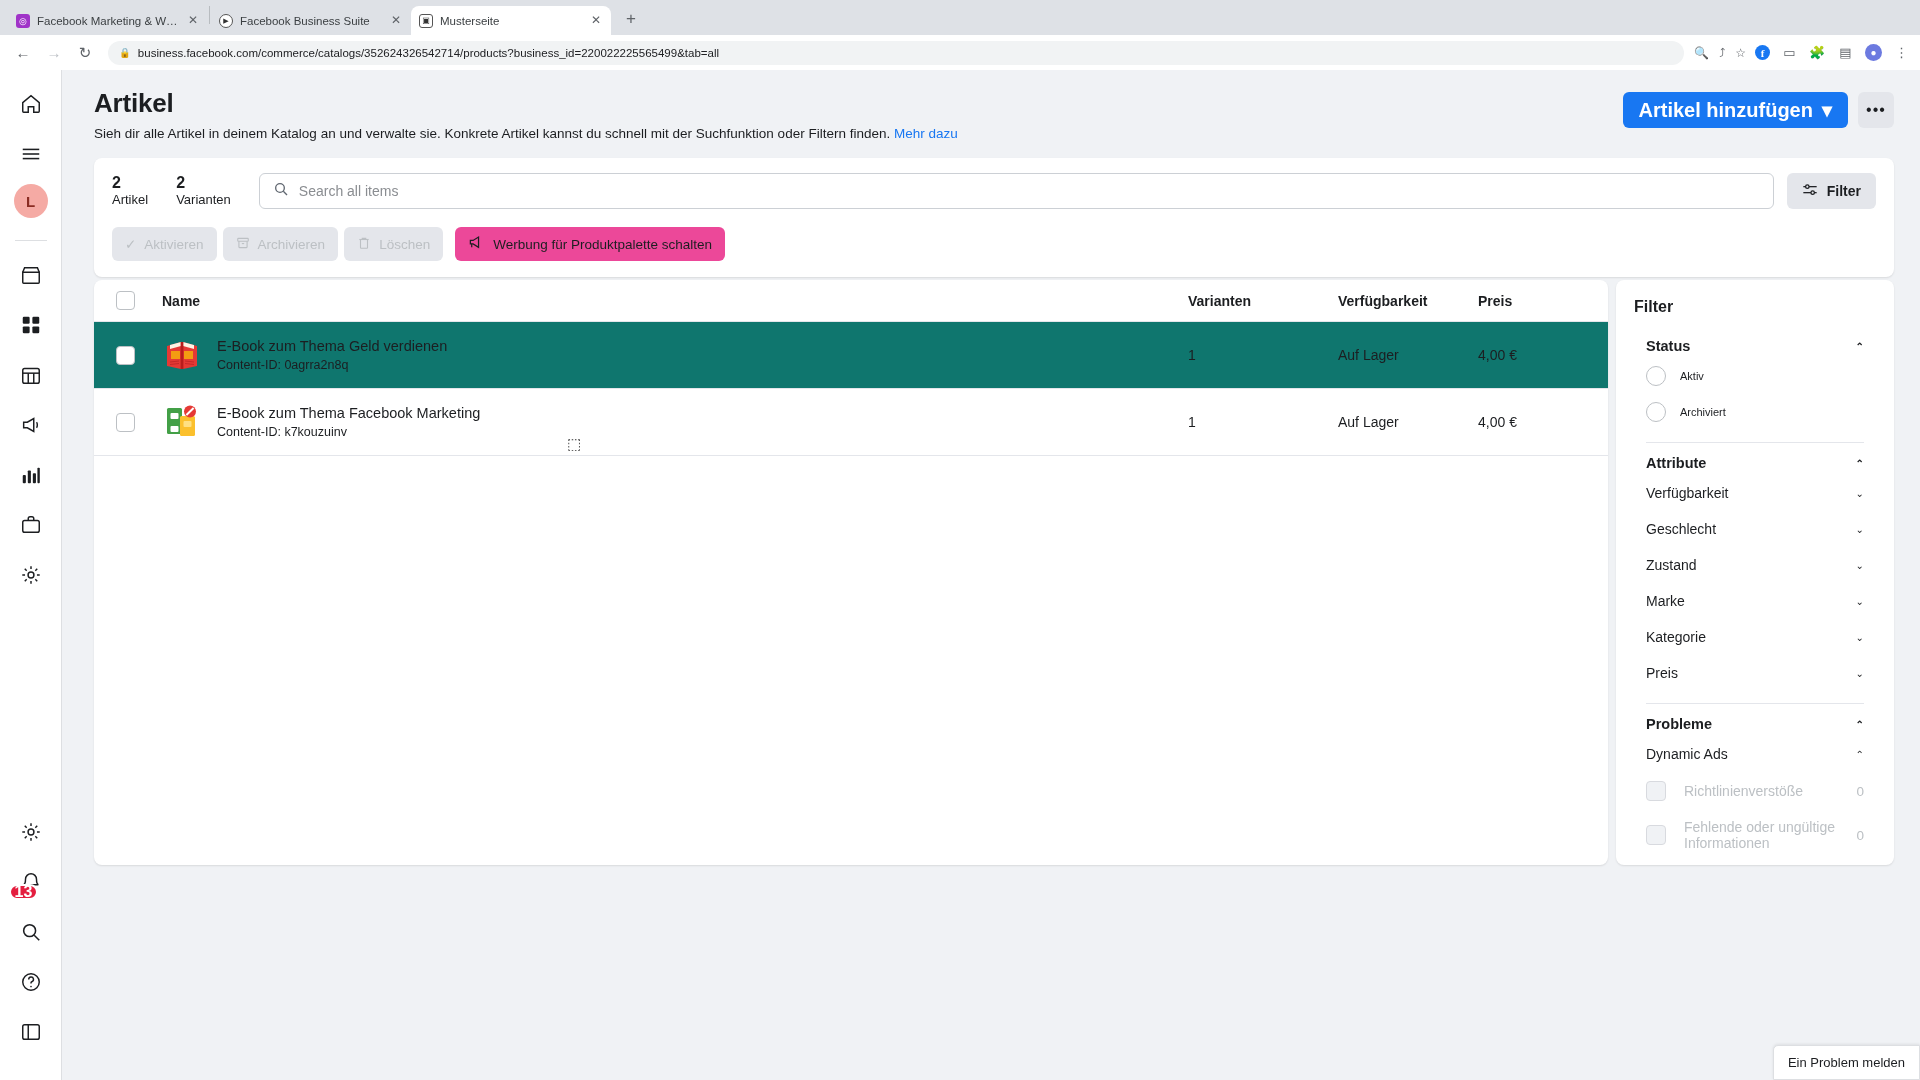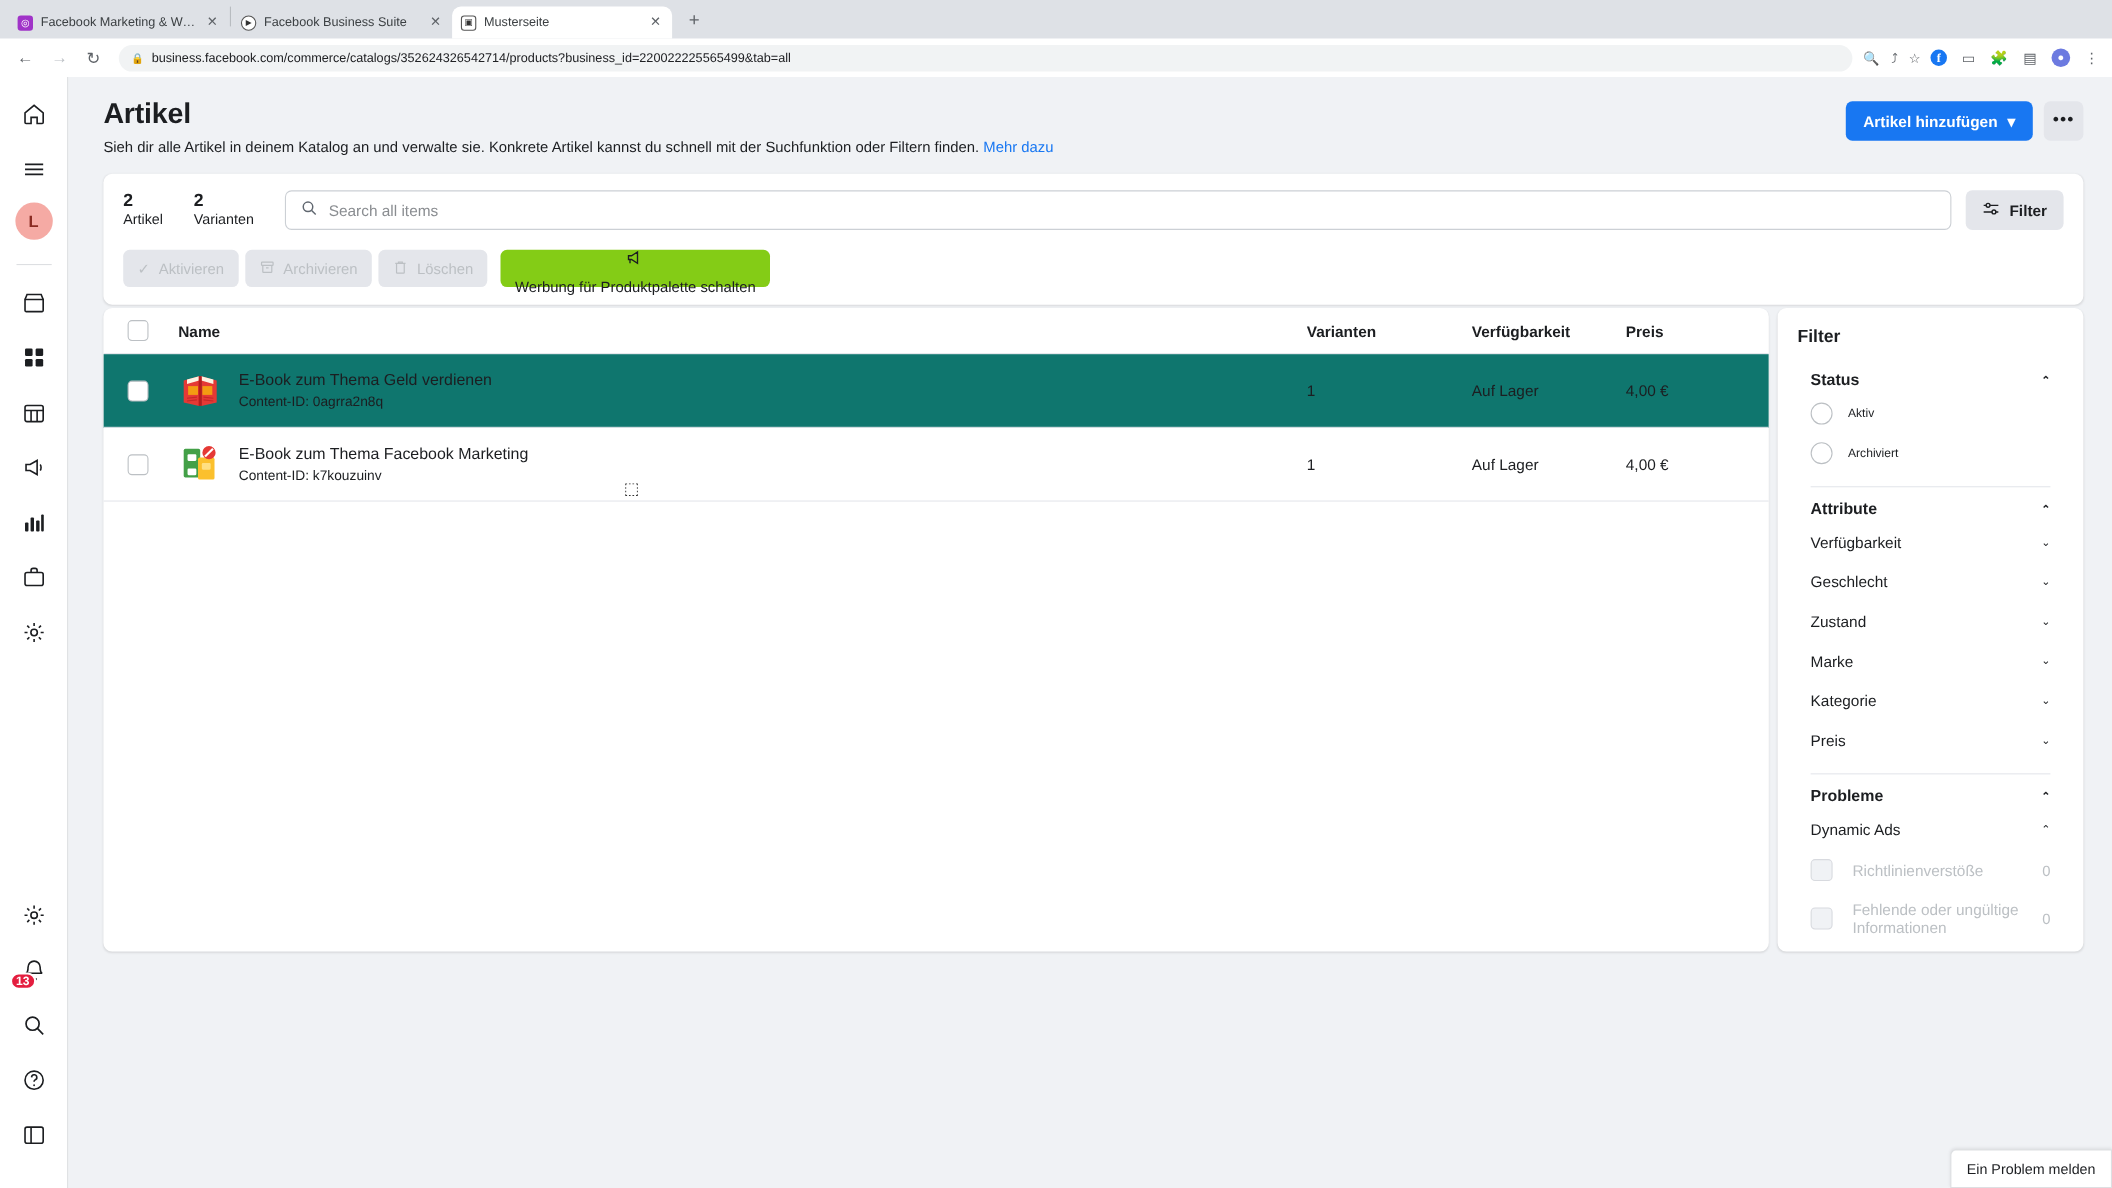--- a/index.html
+++ b/index.html
@@ -84,33 +84,33 @@
      justify-content:center; margin-bottom:10px; color:#1c1e21; }
   .rail-ic svg { display:block; }
   .rail-sep { width:32px;height:1px;background:#dddfe2;margin:8px 0 14px; }
   .avatar { width:34px;height:34px;border-radius:50%;background:#f5aaa4;color:#8a2b22;
      display:flex;align-items:center;justify-content:center;font-size:15px;font-weight:bold;
      margin-bottom:14px; }
   .rail-bottom { position:absolute; bottom:18px; display:flex; flex-direction:column;
      align-items:center; }
   .bell-wrap { position:relative; }
   .badge { position:absolute; left:-2px; top:22px; background:#e41e3f; color:#fff;
-     border-radius:9px; min-width:18px; height:16px; font-size:11px; font-weight:bold;
+     border-radius:9px; min-width:18px; height:16px; font-size:16px; font-weight:bold;
      display:flex;align-items:center;justify-content:center; padding:0 4px;
      border:2px solid #fff; }
 
   
   .content { flex:1; padding: 18px 26px 0 32px; position:relative; overflow:hidden; }
   .hdr { display:flex; align-items:flex-start; justify-content:space-between; }
   .hdr h1 { font-size:26px; color:#1c1e21; font-weight:bold; letter-spacing:-.2px; }
   .hdr .sub { font-size:13.5px; color:#1c1e21; margin-top:7px; }
   .hdr .sub a { color:#1877f2; text-decoration:none; }
   .hdr-actions { display:flex; align-items:center; gap:10px; margin-top:4px; }
   .btn-primary { background:#1877f2; color:#fff; border:none; border-radius:6px;
-     height:36px; padding: 0 16px; font-size:14px; font-weight:bold;
+     height:36px; padding: 0 16px; font-size:20px; font-weight:bold;
      display:flex; align-items:center; gap:9px; cursor:pointer;
      font-family:"Liberation Sans",sans-serif; }
   .btn-dots { width:36px;height:36px;border-radius:6px;background:#e4e6eb;border:none;
      font-size:16px; color:#1c1e21; cursor:pointer; display:flex;align-items:center;
      justify-content:center; letter-spacing:1px; }
 
   .card { background:#fff; border-radius:8px; box-shadow:0 1px 2px rgba(0,0,0,.1);
      margin-top:17px; }
 
   .toolbar { padding: 15px 18px 0; }
@@ -126,21 +126,21 @@
   .btn-filter { margin-left:13px; height:36px; background:#e4e6eb; border:none;
      border-radius:6px; padding: 0 15px; font-size:14px; font-weight:bold; color:#1c1e21;
      display:flex; align-items:center; gap:9px; cursor:pointer;
      font-family:"Liberation Sans",sans-serif; }
 
   .tb-bottom { display:flex; align-items:center; gap:6px; padding: 18px 0 16px; }
   .abtn { height:34px; border:none; border-radius:6px; padding: 0 13px; font-size:13.5px;
      display:flex; align-items:center; gap:8px; cursor:pointer;
      font-family:"Liberation Sans",sans-serif; }
   .abtn.disabled { background:#e4e6eb; color:#bcc0c4; }
-  .abtn.active { background:#84cc16; color:#1c1e21; margin-left:6px;flex-direction:column; }
+  .abtn.active { background:#ec4899; color:#1c1e21; margin-left:6px; }
 
   .lower { display:flex; gap:8px; margin-top:3px; align-items:flex-start; }
   .table-card { flex:1; background:#fff; border-radius:8px; box-shadow:0 1px 2px rgba(0,0,0,.1);
      height:585px; overflow:hidden; }
   .thead { display:flex; align-items:center; height:42px; padding: 0 0 0 22px;
      border-bottom:1px solid #e4e6eb; font-size:14px; font-weight:bold; color:#1c1e21; }
   .chk { width:19px;height:19px;border:1px solid #bcc0c4;border-radius:4px;background:#fff;
      flex:0 0 19px; }
   .col-name { flex:1; padding-left:27px; }
   .col-var { width:150px; }

